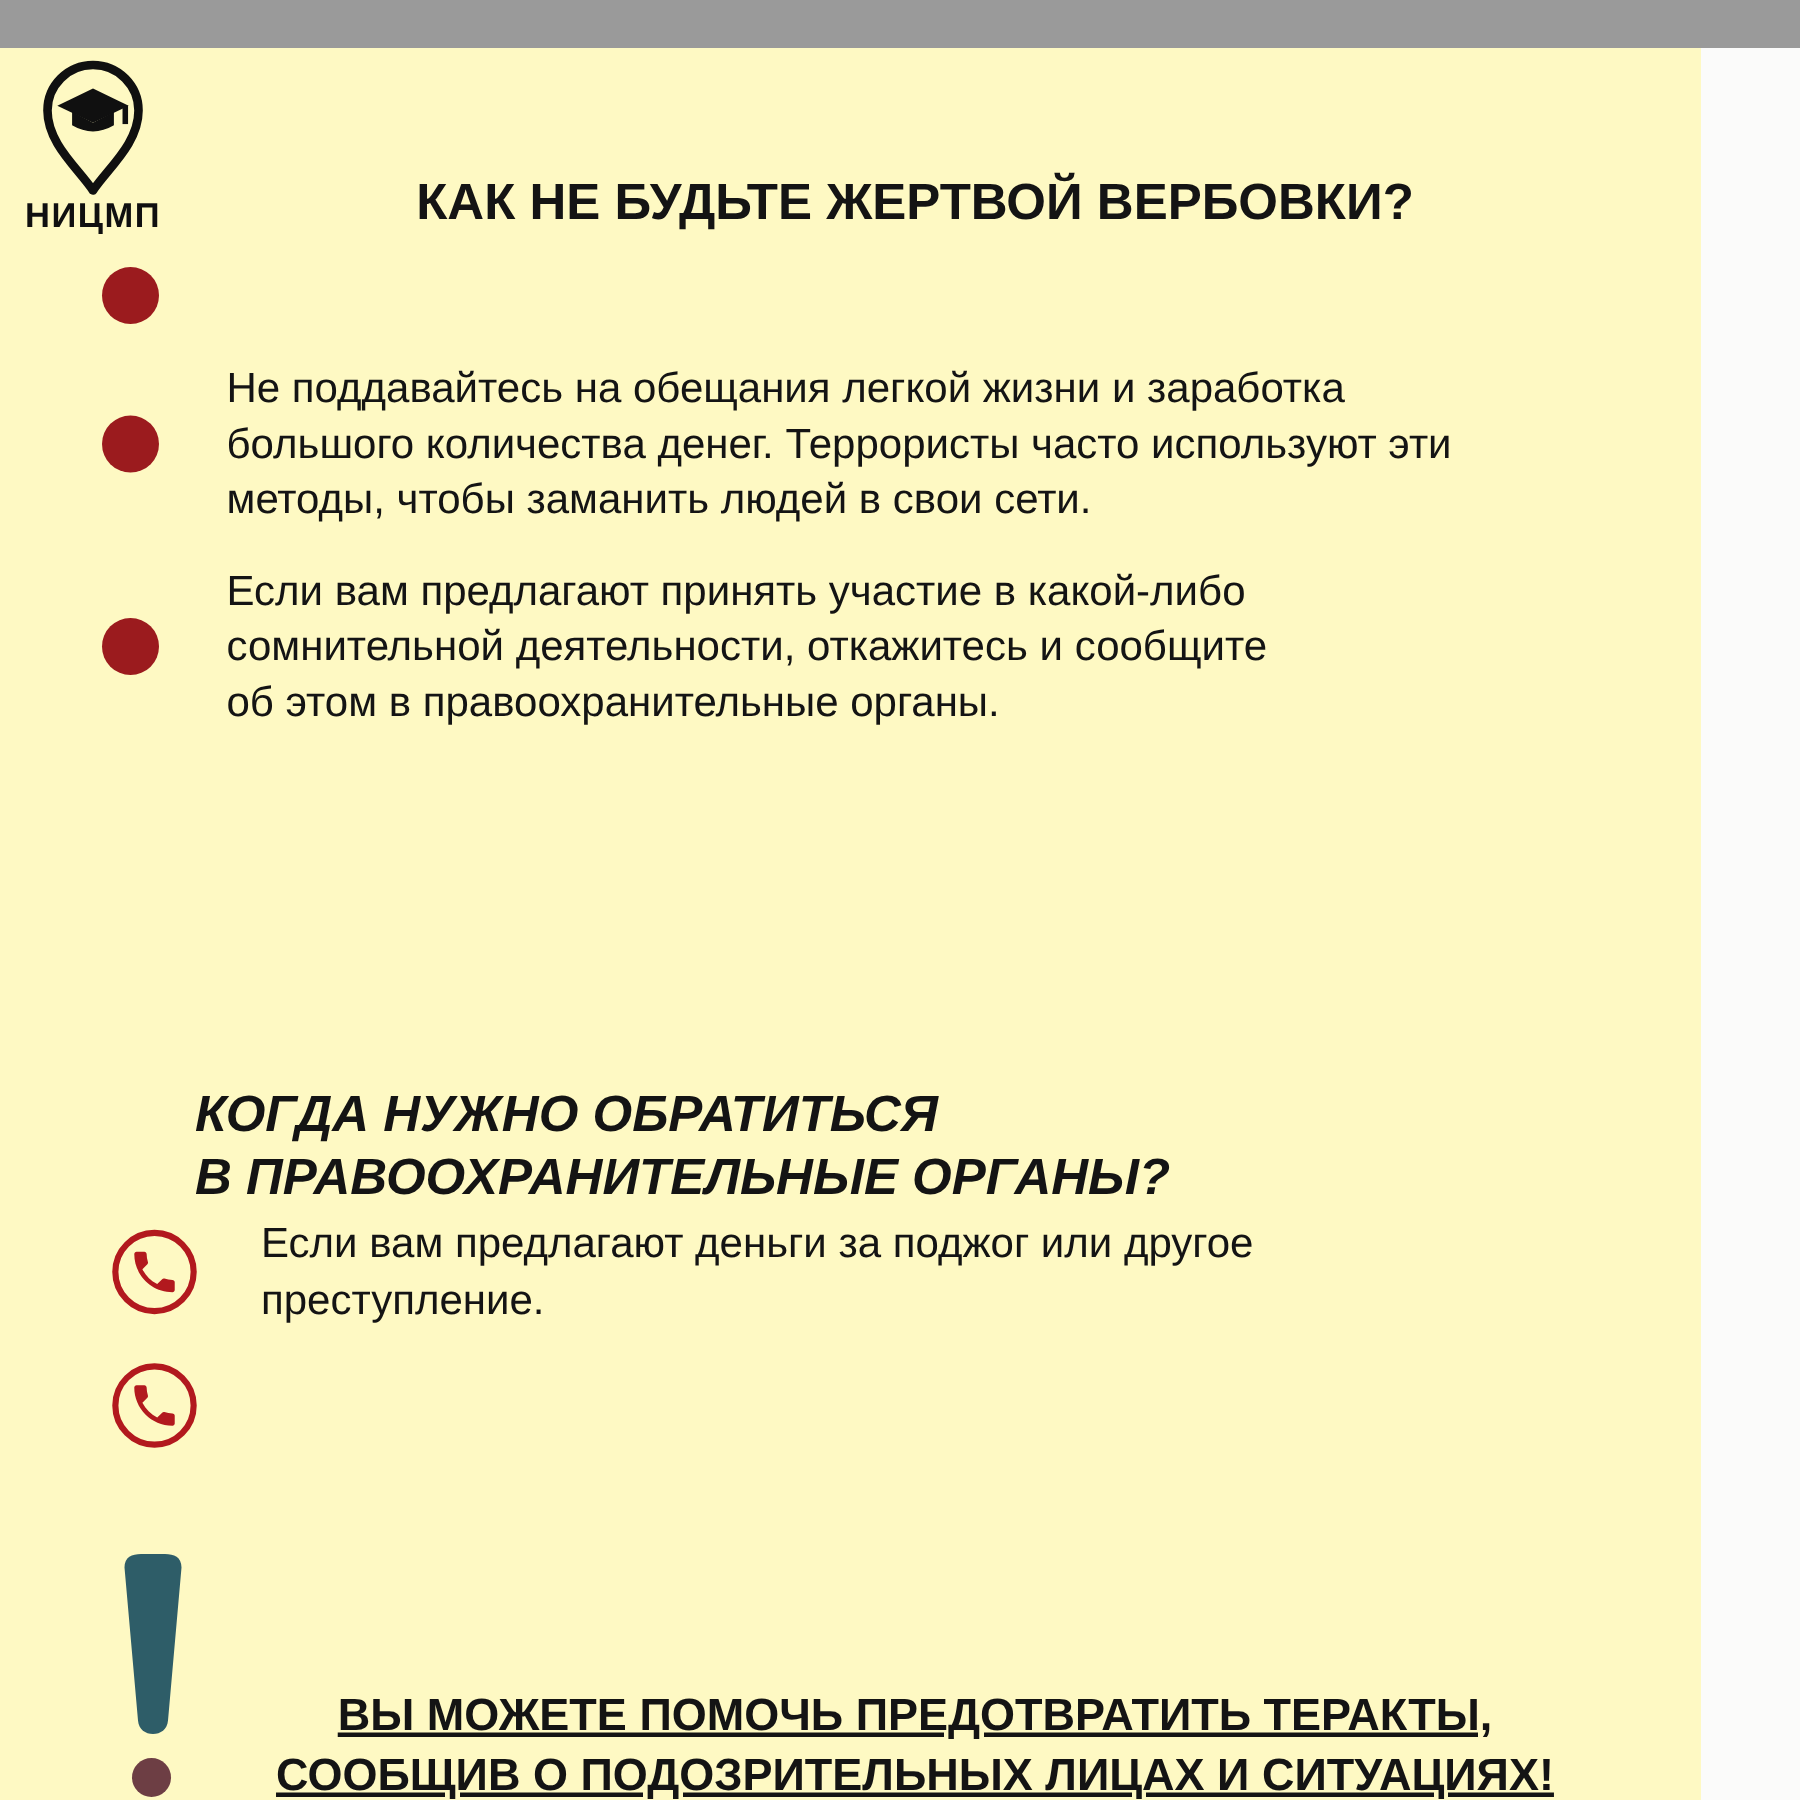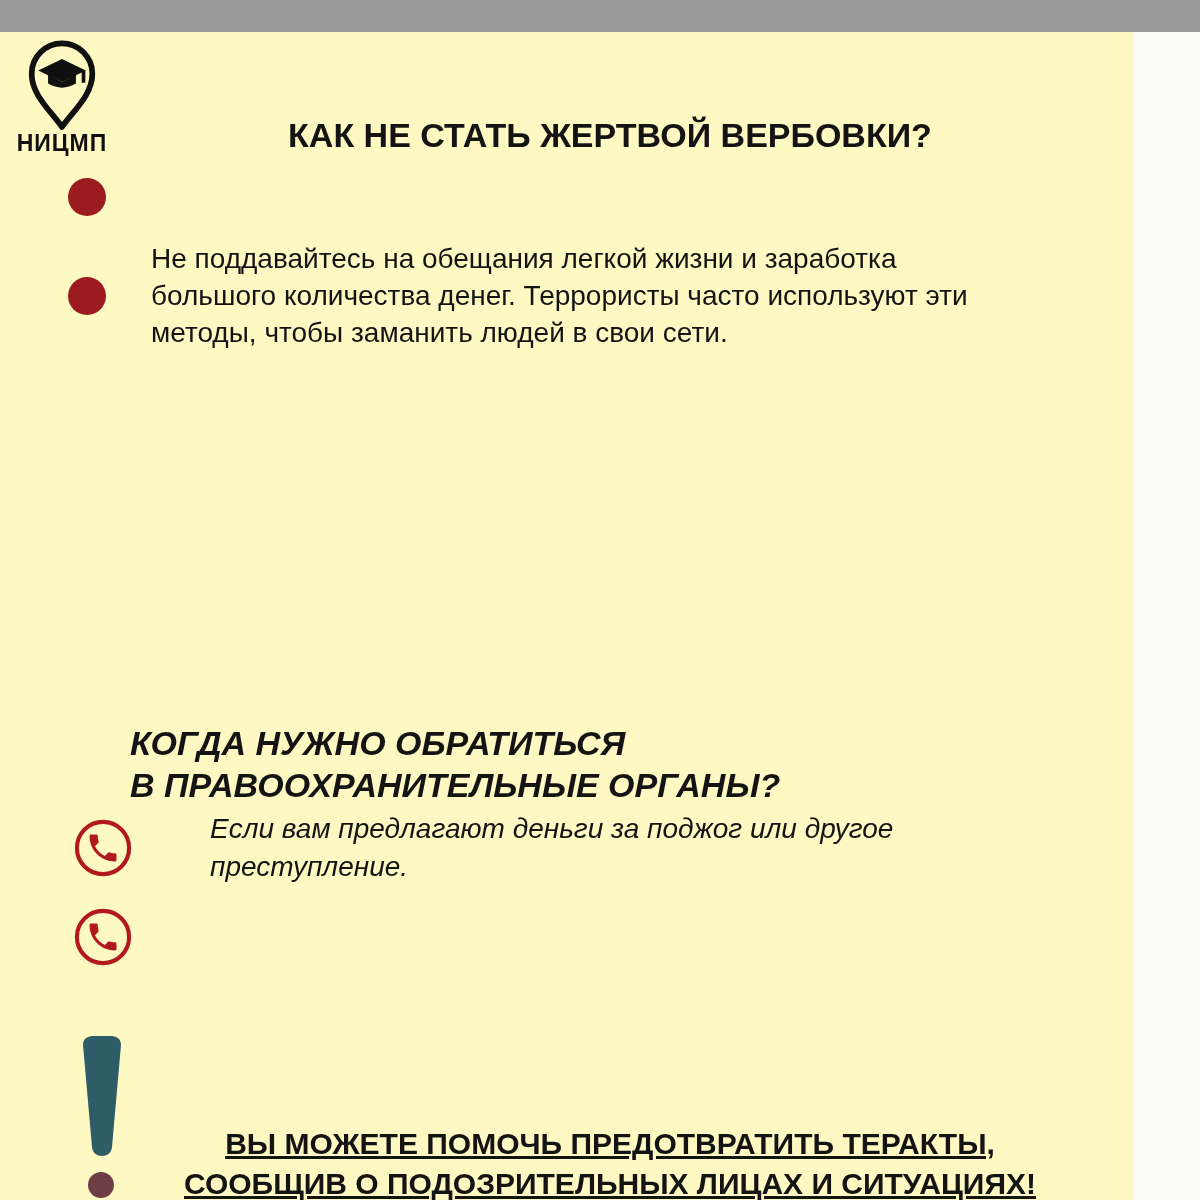--- a/index.html
+++ b/index.html
@@ -85,22 +85,21 @@
   .law-items {
     position: absolute;
     top: 778px; left: 74px; width: 1010px;
     display: flex;
     flex-direction: column;
     gap: 22px;
   }
   .law-item {
     display: flex;
     align-items: center;
-    gap: 78px;
-    font-style: italic;
+    gap: 42px;
   }
   .phone-icon {
     flex: 0 0 58px;
     width: 58px; height: 58px;
   }
   .law-text {
     margin: 0;
     font-size: 28px;
     line-height: 38px;
     white-space: pre-line;
@@ -149,31 +148,37 @@
   <div class="logo">
     <svg viewBox="0 0 100 112" aria-hidden="true">
       <path d="M50 106 C38 88 13 68 13 41 A37 37 0 1 1 87 41 C87 68 62 88 50 106 Z" fill="none" stroke="#101010" stroke-width="7" stroke-linejoin="round"></path>
       <polygon points="50,23 79,37 50,51 21,37" fill="#101010"></polygon>
       <path d="M33 42 L33 53 Q50 63 67 53 L67 42 L50 51 Z" fill="#101010"></path>
       <rect x="74" y="37" width="4.5" height="15" fill="#101010"></rect>
     </svg>
     <div class="logo-text">НИЦМП</div>
   </div>
 
-  <h1 class="main-title">КАК НЕ СТАТЬ ЖЕРТВОЙ ВЕРБОВКИ?</h1>
+  <h1 class="main-title">КАК НЕ БУДЬТЕ ЖЕРТВОЙ ВЕРБОВКИ?</h1>
 
   <div class="tips">
     <div class="tip">
       <span class="bullet"></span>
     </div>
     <div class="tip">
       <span class="bullet"></span>
       <p class="tip-text">Не поддавайтесь на обещания легкой жизни и заработка
 большого количества денег. Террористы часто используют эти
 методы, чтобы заманить людей в свои сети.</p>
+    </div>
+    <div class="tip">
+      <span class="bullet"></span>
+      <p class="tip-text">Если вам предлагают принять участие в какой-либо
+сомнительной деятельности, откажитесь и сообщите
+об этом в правоохранительные органы.</p>
     </div>
   </div>
 
   <h2 class="section-title">КОГДА НУЖНО ОБРАТИТЬСЯ
 В ПРАВООХРАНИТЕЛЬНЫЕ ОРГАНЫ?</h2>
 
   <div class="law-items">
     <div class="law-item">
       <svg class="phone-icon" viewBox="0 0 24 24" aria-hidden="true">
         <circle cx="12" cy="12" r="10.8" fill="none" stroke="#b2191e" stroke-width="1.7"></circle>

